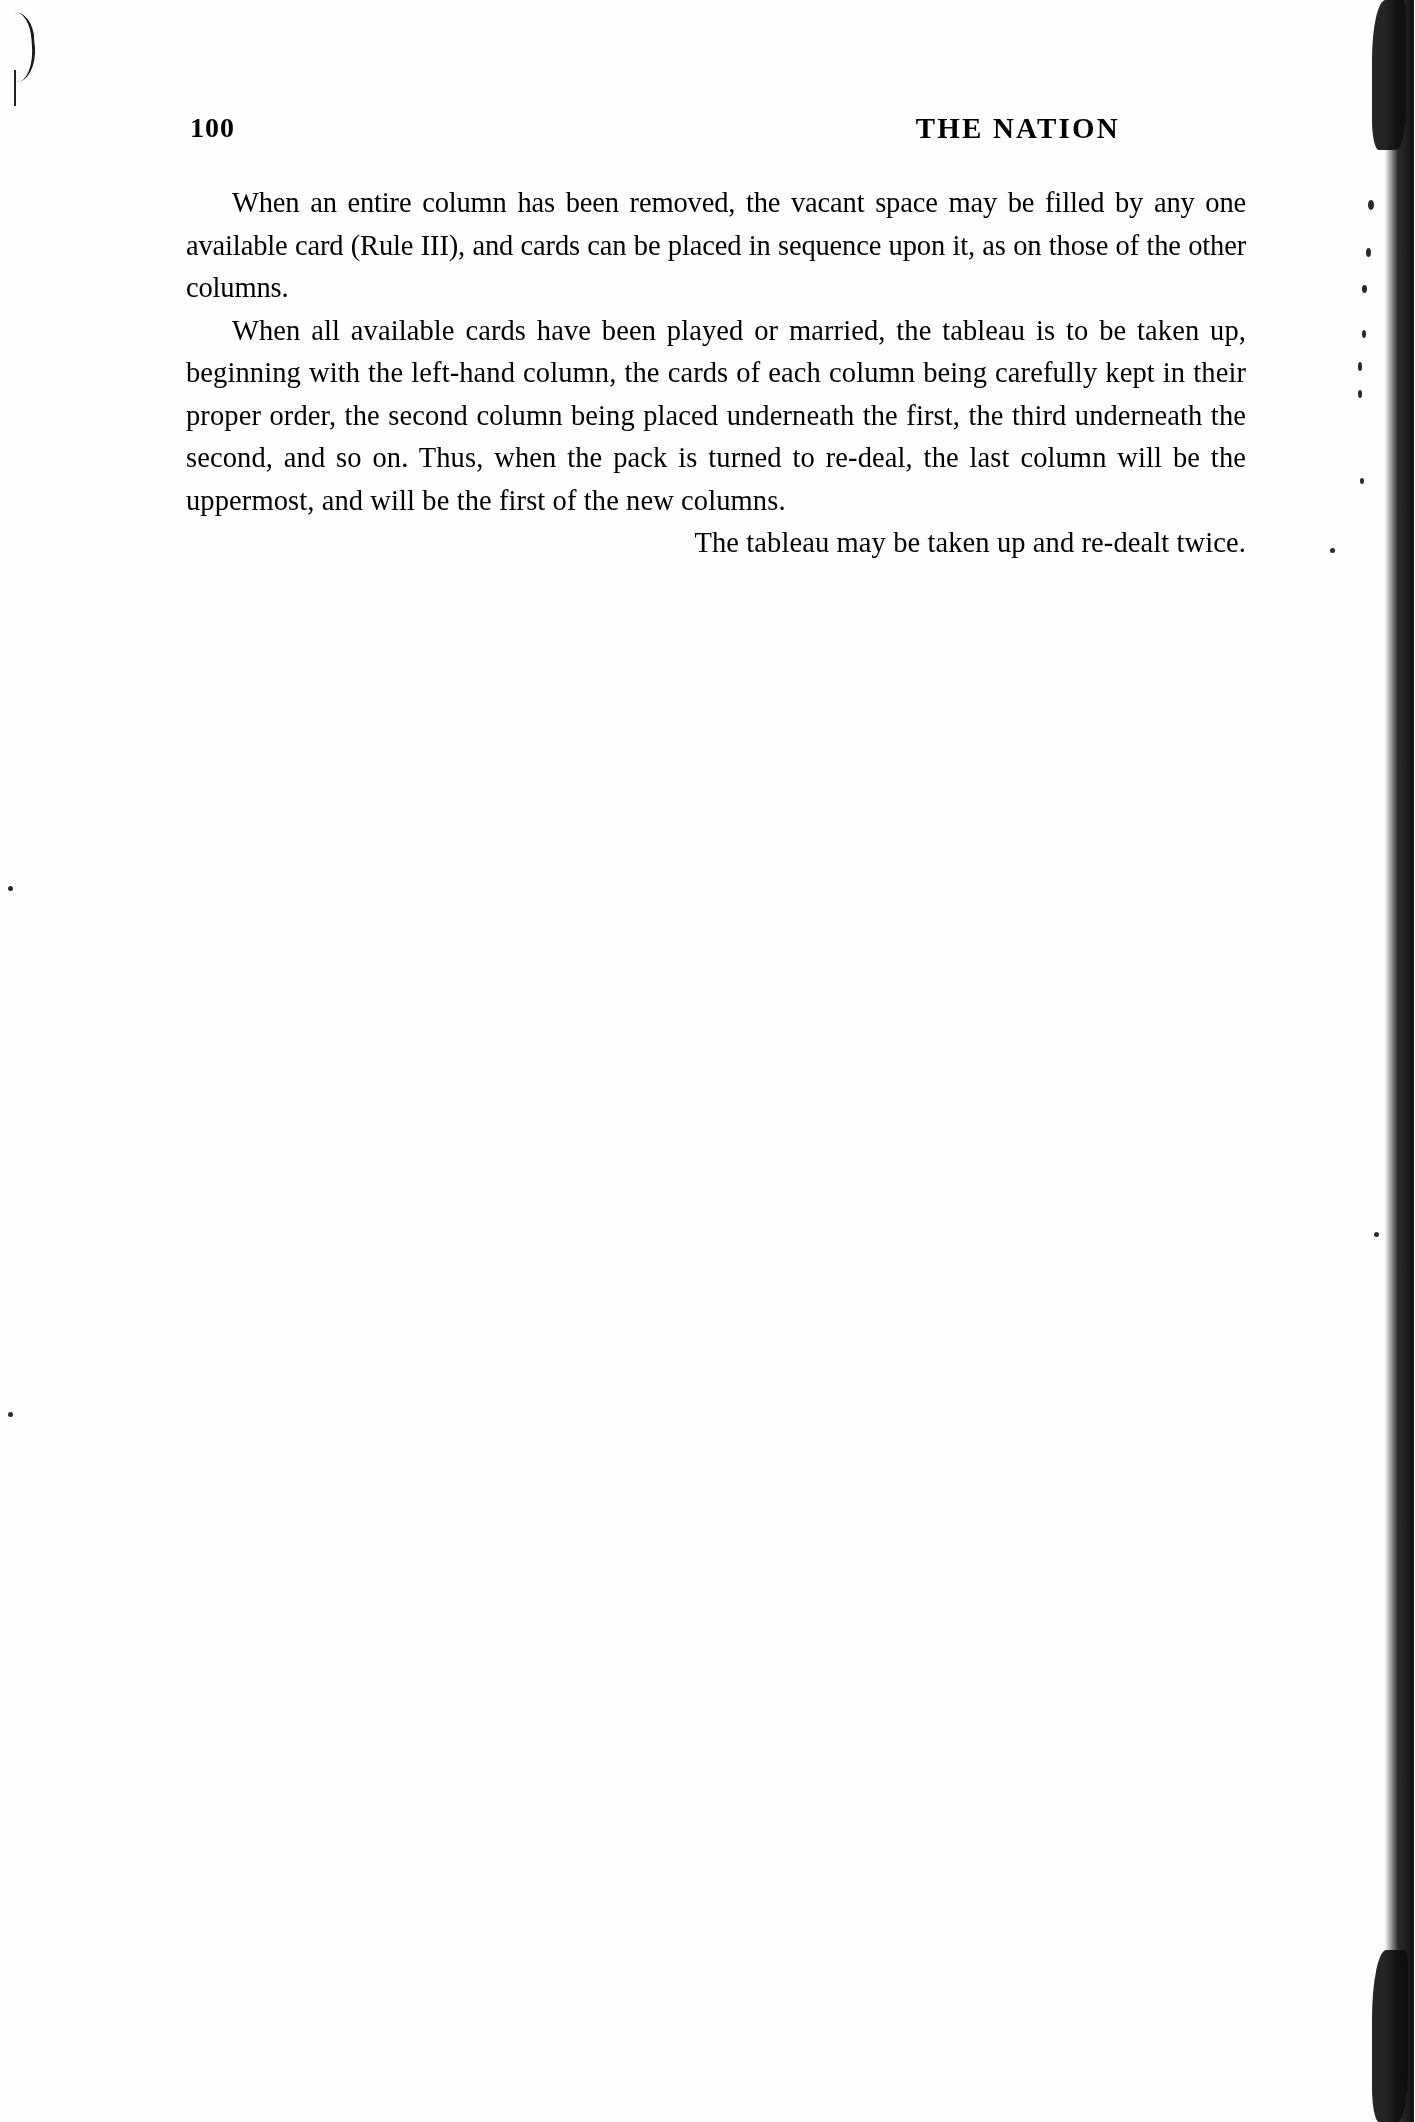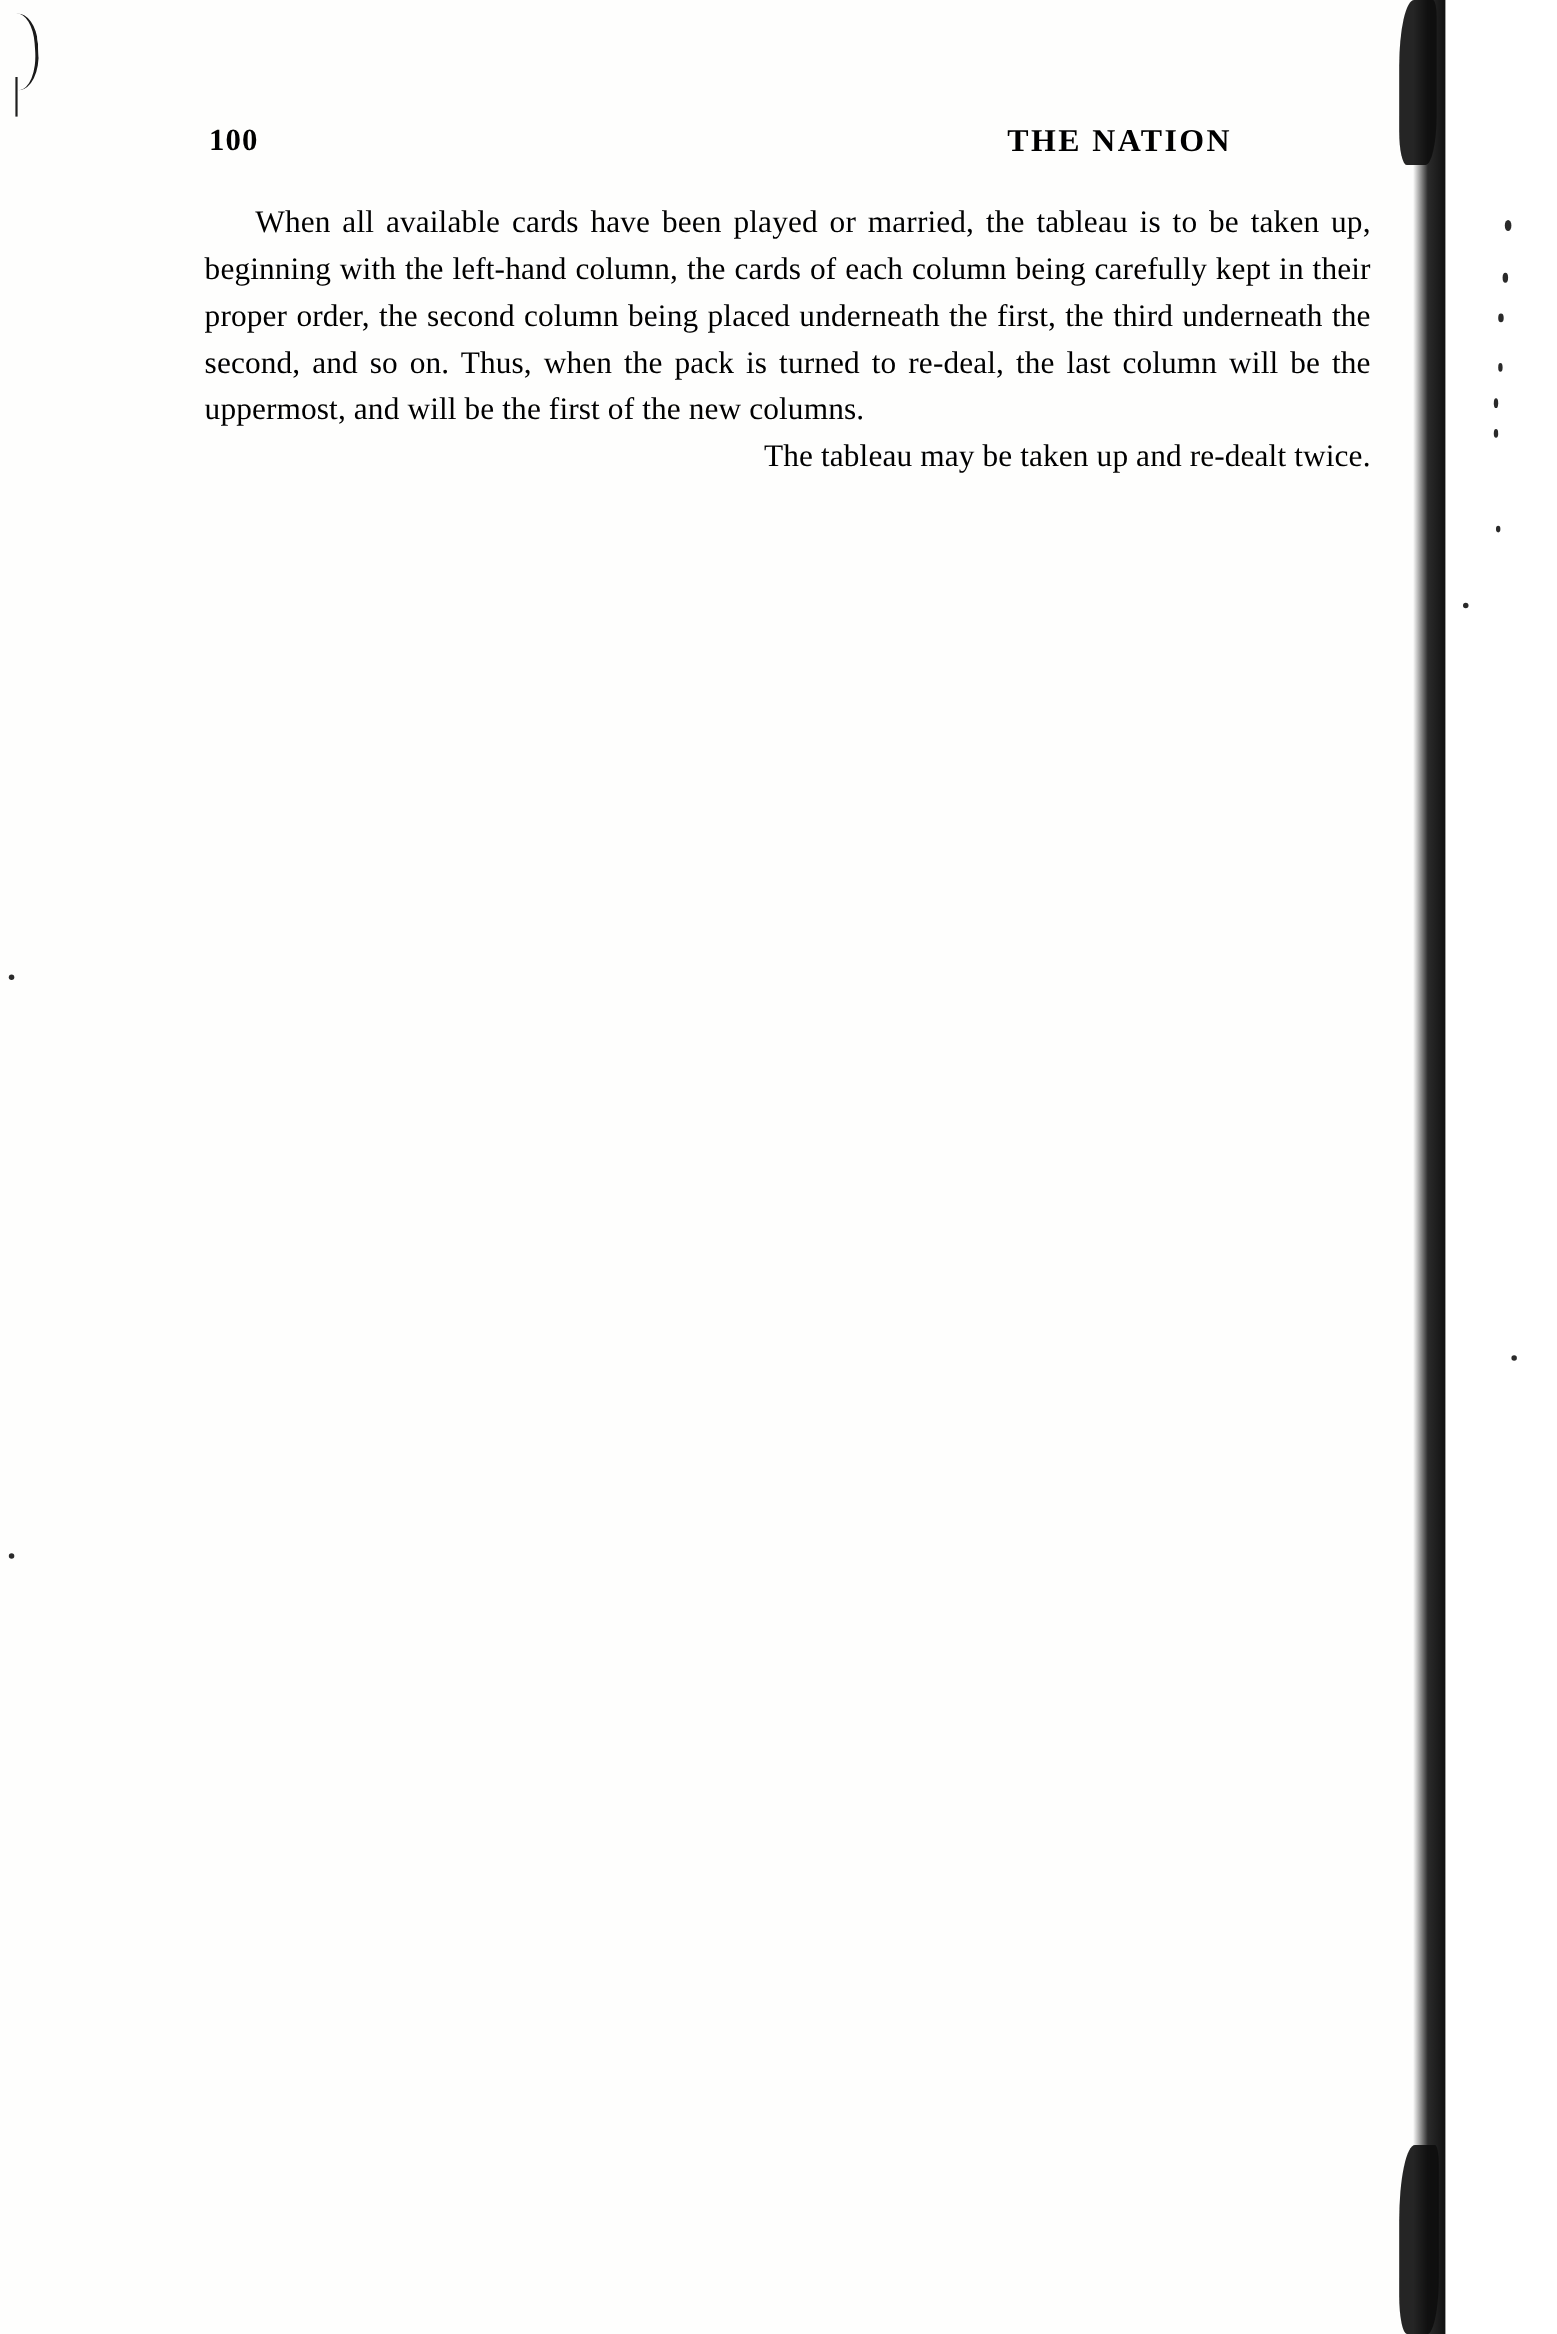--- a/index.html
+++ b/index.html
@@ -14,21 +14,21 @@
     overflow: hidden;
     font-family: "Liberation Serif", serif;
     color: #000000;
   }
 
   
   .page {
     position: absolute;
     left: 0;
     top: 0;
-    width: 1314px;
+    width: 1414px;
     height: 2122px;
     background: #fefefd;
   }
 
   
   .scan-edge-right {
     position: absolute;
     top: 0;
     right: 0;
     width: 42px;
@@ -132,20 +132,21 @@
   <div class="scan-left-tick"></div>
   <div class="speck" style="left:8px; top:886px; width:5px; height:5px;"></div>
   <div class="speck" style="left:8px; top:1412px; width:5px; height:5px;"></div>
 
   <div class="running-head">
     <div class="folio">100</div>
     <div class="head-title">THE NATION</div>
   </div>
 
   <div class="textblock">
+    <p class="p1">When an entire column has been removed, the vacant space may be filled by any one available card (Rule III), and cards can be placed in sequence upon it, as on those of the other columns.</p>
     <p>When all available cards have been played or married, the tableau is to be taken up, beginning with the left-hand column, the cards of each column being carefully kept in their proper order, the second column being placed underneath the first, the third underneath the second, and so on.  Thus, when the pack is turned to re-deal, the last column will be the uppermost, and will be the first of the new columns.</p>
     <p class="last">The tableau may be taken up and re-dealt twice.</p>
   </div>
 
   <div class="scan-edge-right"></div>
   <div class="scan-edge-right-speck" style="top:0; height:150px; right:8px; width:34px;"></div>
   <div class="scan-edge-right-speck" style="top:1950px; height:172px; right:6px; width:36px;"></div>
   <div class="speck" style="left:1368px; top:200px; width:6px; height:10px;"></div>
   <div class="speck" style="left:1366px; top:248px; width:5px; height:9px;"></div>
   <div class="speck" style="left:1362px; top:285px; width:5px; height:8px;"></div>

